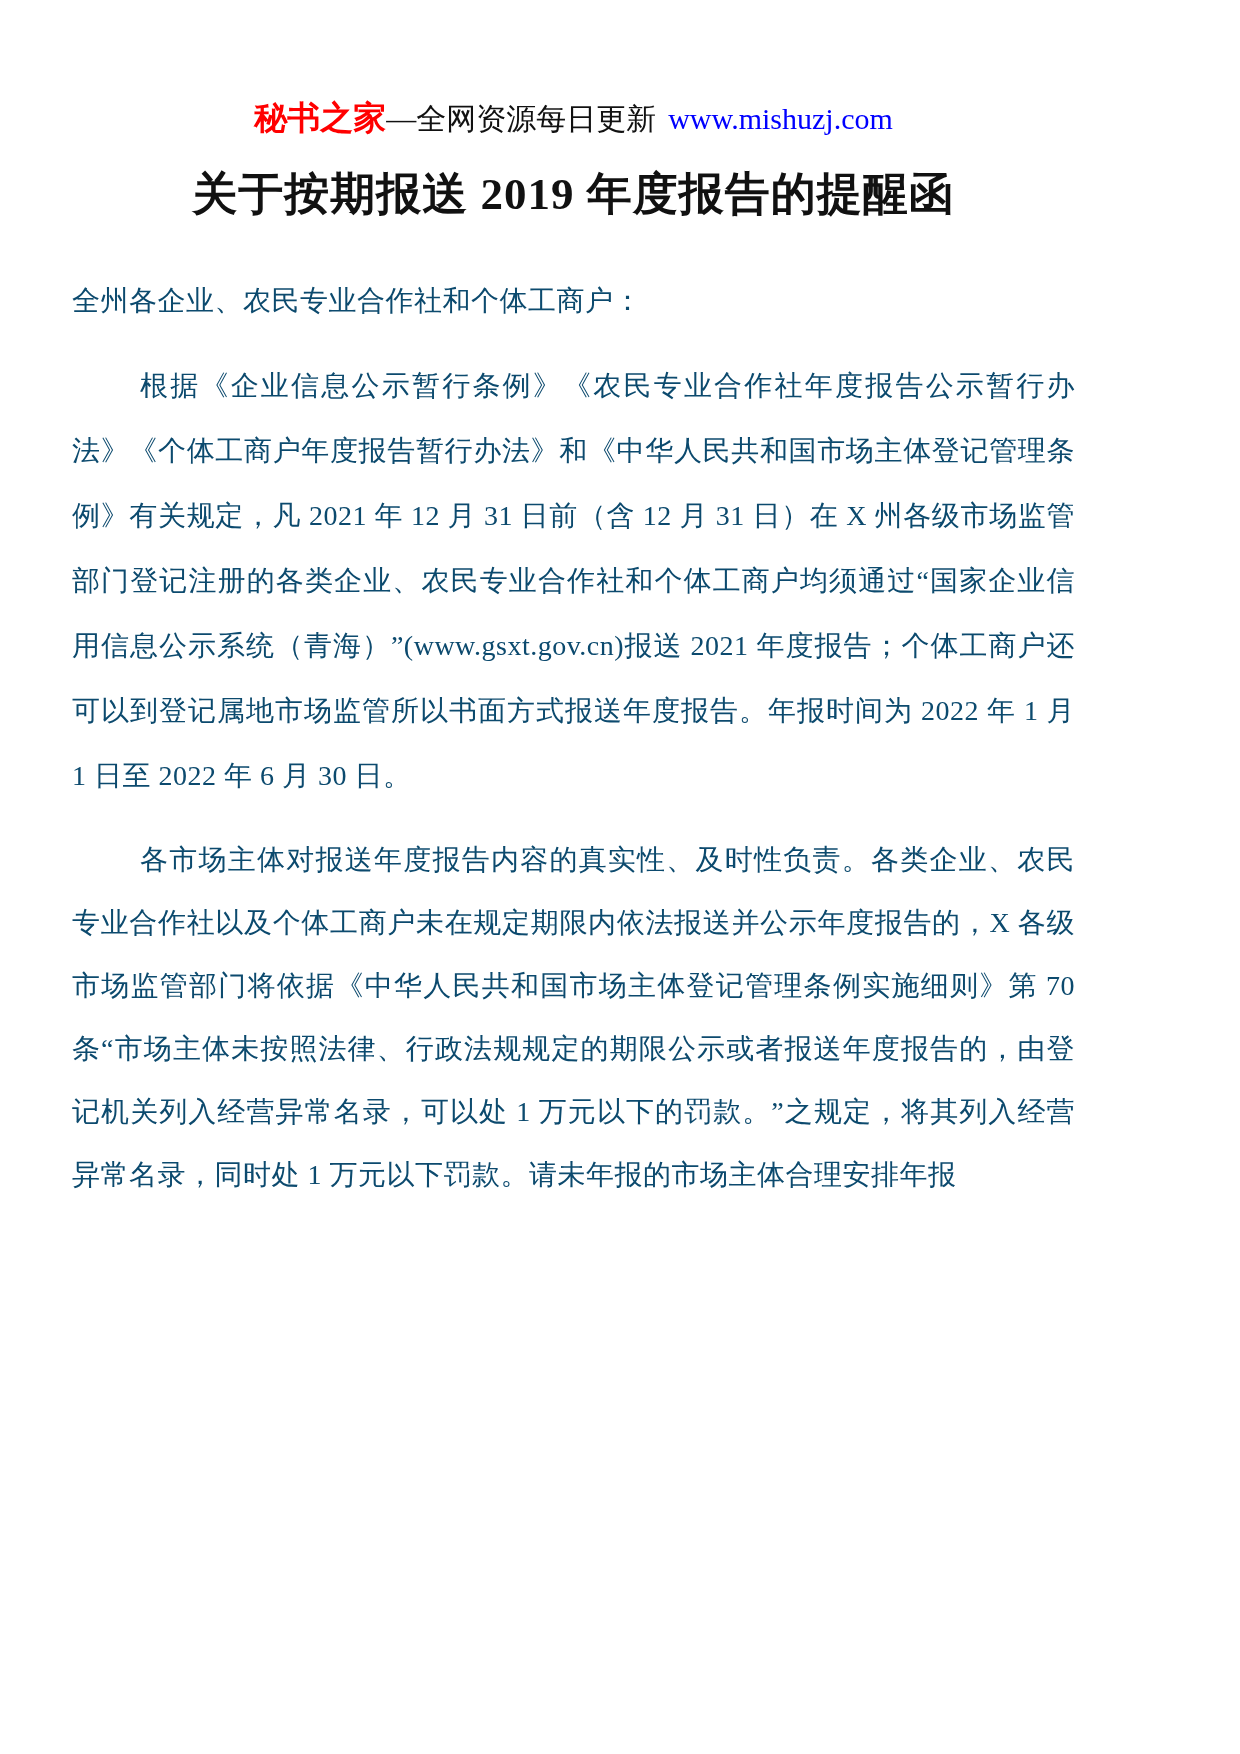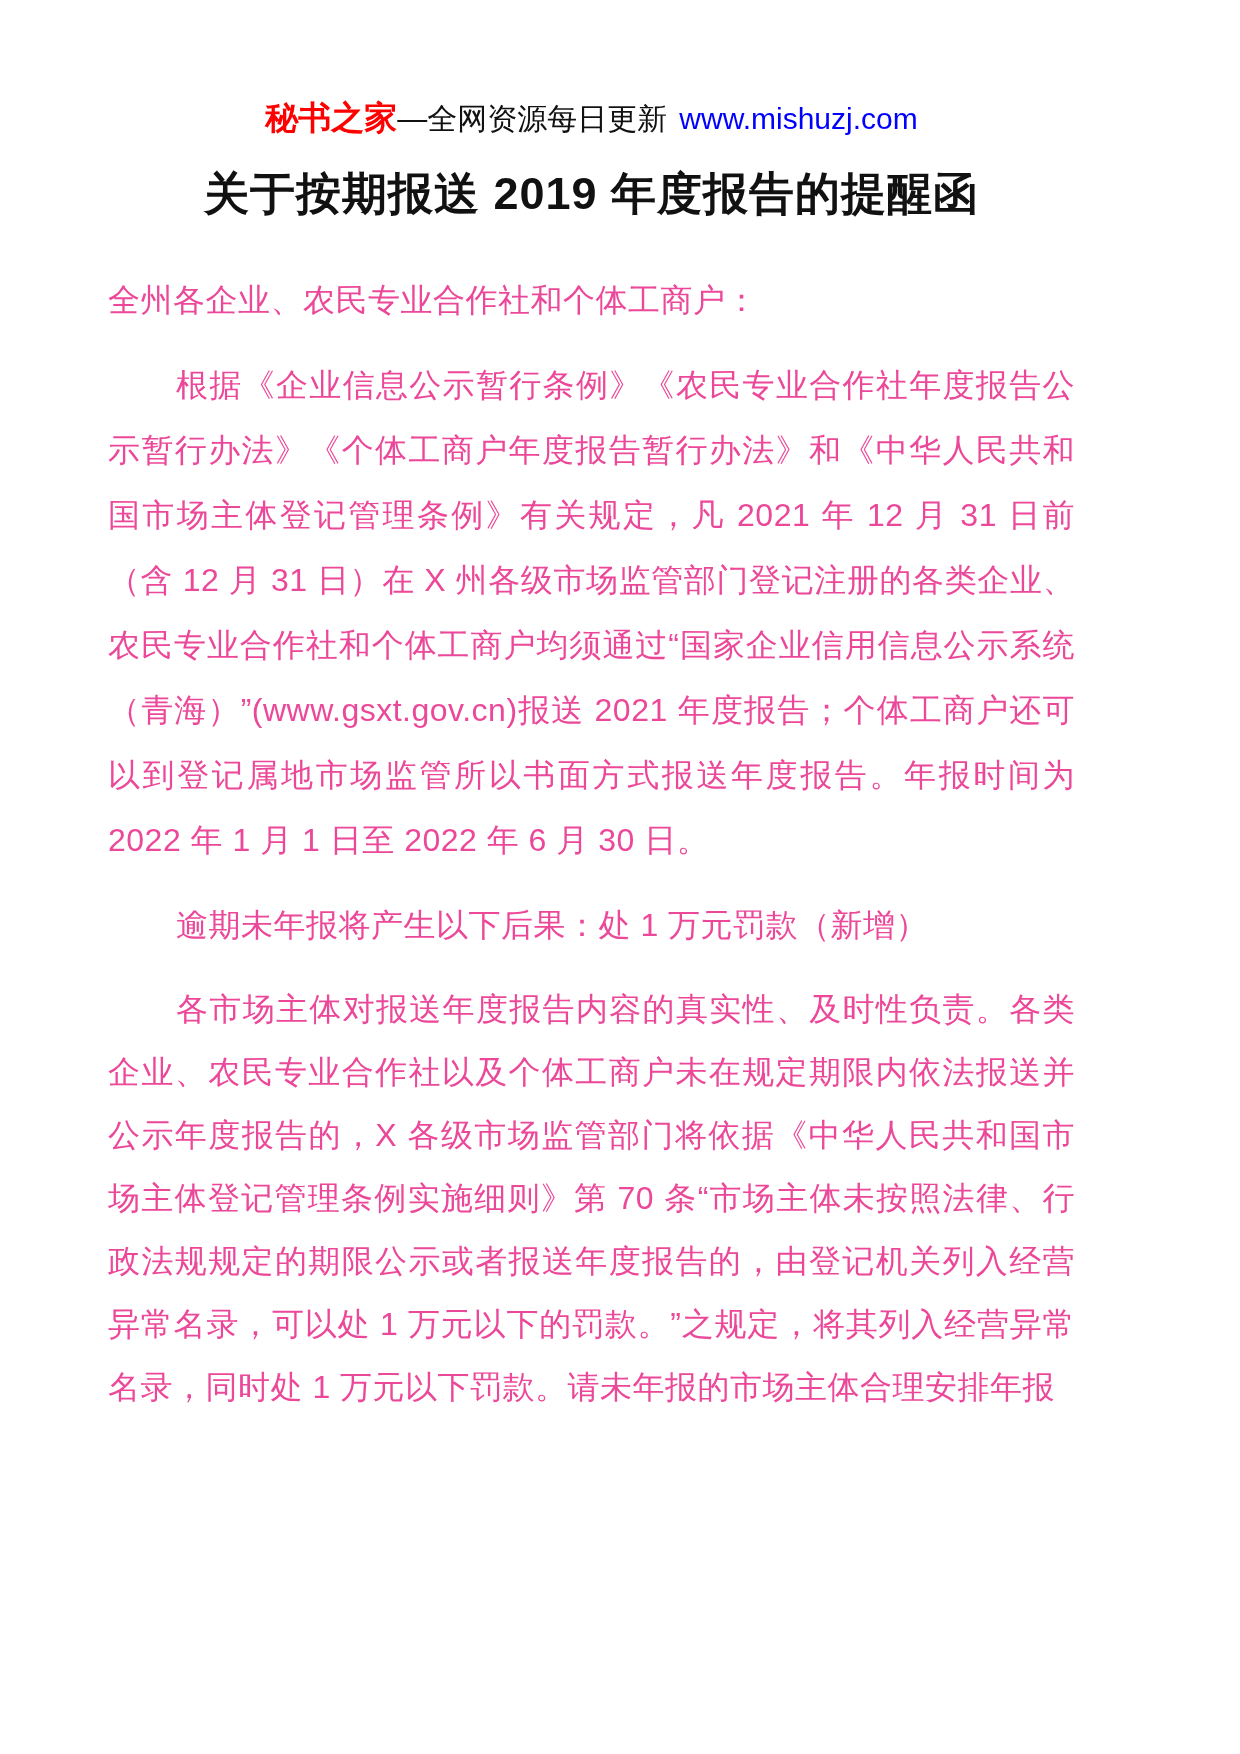--- a/index.html
+++ b/index.html
@@ -7,22 +7,22 @@
     padding: 0;
     background: #ffffff;
   }
   .page {
     position: relative;
     width: 1240px;
     height: 1754px;
     margin: 0 auto;
     background: #ffffff;
     box-sizing: border-box;
-    padding: 97px 165px 0 108px;
-    font-family: Liberation Sans, sans-serif;
+    padding: 97px 165px 0 72px;
+    font-family: Liberation Serif, serif;
     color: #212121;
     overflow: hidden;
   }
   .site-header {
     text-align: center;
     font-size: 30px;
     line-height: 42px;
     white-space: nowrap;
   }
   .site-header .brand {
@@ -42,22 +42,22 @@
     text-align: center;
     font-size: 45px;
     line-height: 64px;
     font-weight: bold;
     color: #111111;
     letter-spacing: 1px;
     white-space: nowrap;
   }
   .doc-content {
     margin-top: 42px;
-    font-size: 32px;
-    color: #ec4899;
+    font-size: 28px;
+    color: #0c4a6e;
   }
   .doc-content p {
     margin: 0 0 20px 0;
     line-height: 65px;
     text-align: justify;
     text-align-last: left;
     letter-spacing: 0.5px;
   }
   .doc-content p.indent {
     text-indent: 68px;
@@ -73,17 +73,16 @@
 
   <div class="site-header">
     <span class="brand">秘书之家</span><span class="tagline">—全网资源每日更新</span><span class="url">www.mishuzj.com</span>
   </div>
 
   <h1 class="doc-title">关于按期报送 2019 年度报告的提醒函</h1>
 
   <div class="doc-content">
     <p>全州各企业、农民专业合作社和个体工商户：</p>
     <p class="indent">根据《企业信息公示暂行条例》《农民专业合作社年度报告公示暂行办法》《个体工商户年度报告暂行办法》和《中华人民共和国市场主体登记管理条例》有关规定，凡 2021 年 12 月 31 日前（含 12 月 31 日）在 X 州各级市场监管部门登记注册的各类企业、农民专业合作社和个体工商户均须通过“国家企业信用信息公示系统（青海）”(www.gsxt.gov.cn)报送 2021 年度报告；个体工商户还可以到登记属地市场监管所以书面方式报送年度报告。年报时间为 2022 年 1 月 1 日至 2022 年 6 月 30 日。</p>
-    <p class="indent">逾期未年报将产生以下后果：处 1 万元罚款（新增）</p>
     <p class="indent tight">各市场主体对报送年度报告内容的真实性、及时性负责。各类企业、农民专业合作社以及个体工商户未在规定期限内依法报送并公示年度报告的，X 各级市场监管部门将依据《中华人民共和国市场主体登记管理条例实施细则》第 70 条“市场主体未按照法律、行政法规规定的期限公示或者报送年度报告的，由登记机关列入经营异常名录，可以处 1 万元以下的罚款。”之规定，将其列入经营异常名录，同时处 1 万元以下罚款。请未年报的市场主体合理安排年报</p>
   </div>
 
 </div>
 
 </body></html>

